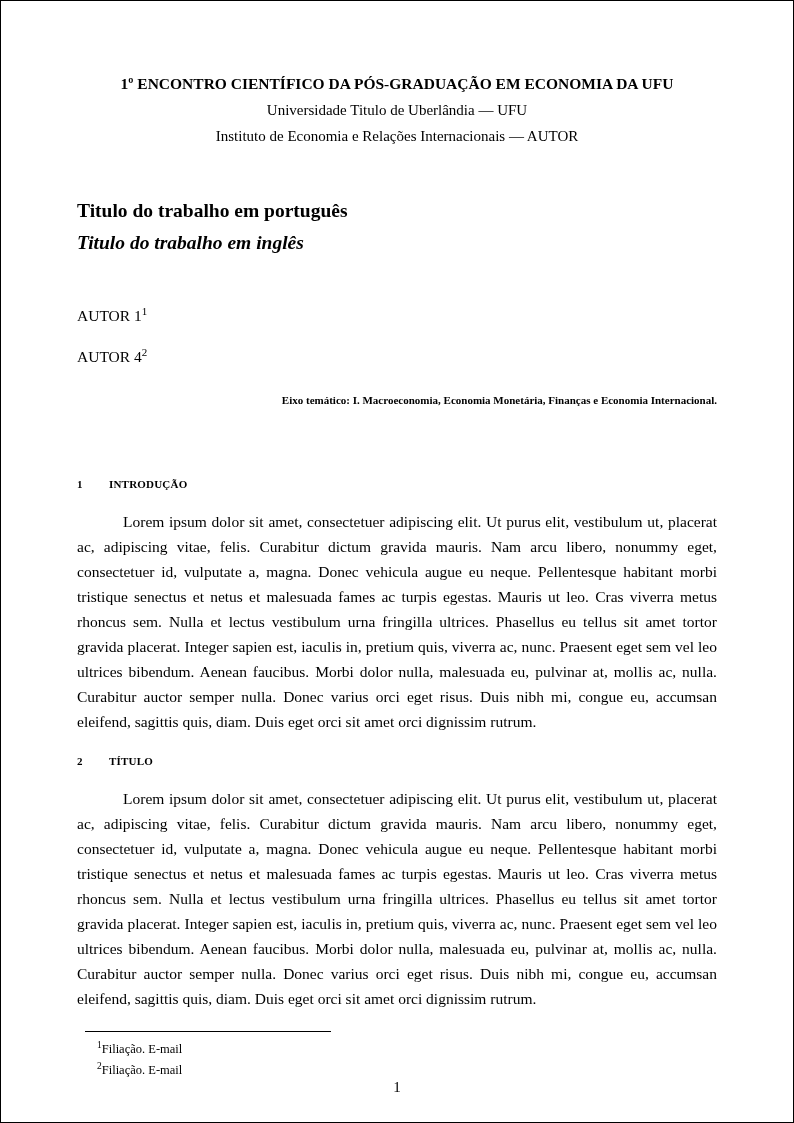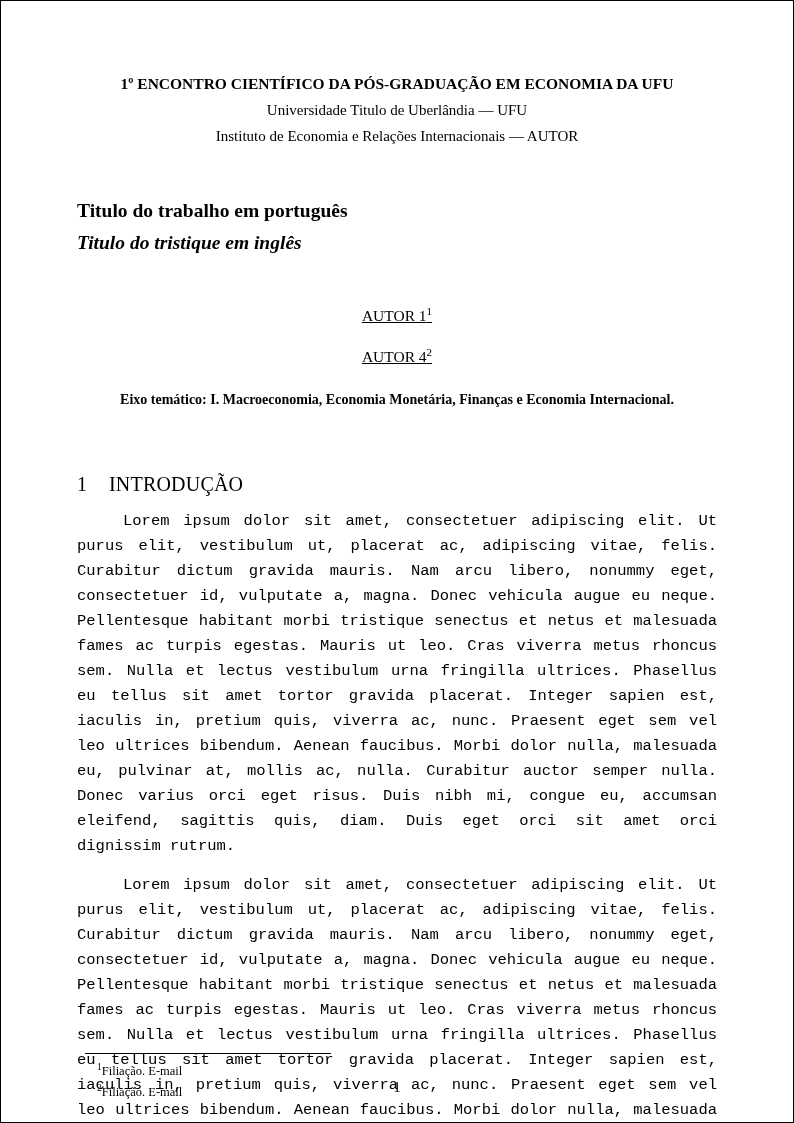--- a/index.html
+++ b/index.html
@@ -21,54 +21,53 @@
   
   .header { text-align: center; line-height: 26px; font-size: 15px; }
   .header .line1 { font-weight: bold; font-size: 15.5px; }
 
   
   .titles { text-align: left; margin-top: 46px; line-height: 32px; }
   .titles .title-pt { font-size: 19.5px; font-weight: bold; }
   .titles .title-en { font-size: 19.5px; font-weight: bold; font-style: italic; }
 
   
-  .authors { margin-top: 34px; text-align: center; font-size: 15.5px; text-decoration: underline; }
+  .authors { margin-top: 34px; text-align: left; font-size: 15.5px; }
   .authors .author-line { line-height: 36px; }
   .authors sup { font-size: 11px; }
 
   
   .axis {
     margin-top: 14px;
     font-weight: bold;
-    font-size: 14px;
-    text-align: center;
+    font-size: 11px;
+    text-align: right;
     line-height: 22px;
   }
 
   
-  .section-heading { font-size: 20px; line-height: 22px; }
+  .section-heading { font-size: 11px; line-height: 22px; font-weight: bold; }
   .section-heading .sec-num { display: inline-block; min-width: 14px; margin-right: 18px; }
   .section-heading .sec-title { letter-spacing: 0.2px; }
   .sec-1 { margin-top: 62px; }
   .sec-2 { margin-top: 16px; }
 
   .body-par {
     margin-top: 14px;
     font-size: 15.5px;
     line-height: 25px;
     text-align: justify;
     text-indent: 46px;
-    font-family: Liberation Mono, monospace;
   }
 
   
   .footnotes {
     position: absolute;
     left: 84px;
-    top: 1052px;
+    top: 1030px;
     font-size: 12.5px;
     line-height: 17px;
   }
   .footnote-rule {
     width: 246px;
     border-top: 1px solid #000000;
     margin-bottom: 5px;
   }
   .footnote-line { padding-left: 12px; }
   .footnote-line sup { font-size: 9.5px; }
@@ -89,35 +88,38 @@
 <div class="page">
 
   <div class="header">
     <div class="line1">1º ENCONTRO CIENTÍFICO DA PÓS-GRADUAÇÃO EM ECONOMIA DA UFU</div>
     <div class="line2">Universidade Titulo de Uberlândia — UFU</div>
     <div class="line3">Instituto de Economia e Relações Internacionais — AUTOR</div>
   </div>
 
   <div class="titles">
     <div class="title-pt">Titulo do trabalho em português</div>
-    <div class="title-en">Titulo do tristique em inglês</div>
+    <div class="title-en">Titulo do trabalho em inglês</div>
   </div>
 
   <div class="authors">
     <div class="author-line"><span>AUTOR 1</span><sup>1</sup></div>
     <div class="author-line"><span>AUTOR 4</span><sup>2</sup></div>
   </div>
 
   <div class="axis">Eixo temático: I. Macroeconomia, Economia Monetária, Finanças e Economia Internacional.</div>
 
   <div class="section-heading sec-1">
     <span class="sec-num">1</span><span class="sec-title">INTRODUÇÃO</span>
   </div>
   <p class="body-par">Lorem ipsum dolor sit amet, consectetuer adipiscing elit. Ut purus elit, vestibulum ut, placerat ac, adipiscing vitae, felis. Curabitur dictum gravida mauris. Nam arcu libero, nonummy eget, consectetuer id, vulputate a, magna. Donec vehicula augue eu neque. Pellentesque habitant morbi tristique senectus et netus et malesuada fames ac turpis egestas. Mauris ut leo. Cras viverra metus rhoncus sem. Nulla et lectus vestibulum urna fringilla ultrices. Phasellus eu tellus sit amet tortor gravida placerat. Integer sapien est, iaculis in, pretium quis, viverra ac, nunc. Praesent eget sem vel leo ultrices bibendum. Aenean faucibus. Morbi dolor nulla, malesuada eu, pulvinar at, mollis ac, nulla. Curabitur auctor semper nulla. Donec varius orci eget risus. Duis nibh mi, congue eu, accumsan eleifend, sagittis quis, diam. Duis eget orci sit amet orci dignissim rutrum.</p>
 
+  <div class="section-heading sec-2">
+    <span class="sec-num">2</span><span class="sec-title">TÍTULO</span>
+  </div>
   <p class="body-par">Lorem ipsum dolor sit amet, consectetuer adipiscing elit. Ut purus elit, vestibulum ut, placerat ac, adipiscing vitae, felis. Curabitur dictum gravida mauris. Nam arcu libero, nonummy eget, consectetuer id, vulputate a, magna. Donec vehicula augue eu neque. Pellentesque habitant morbi tristique senectus et netus et malesuada fames ac turpis egestas. Mauris ut leo. Cras viverra metus rhoncus sem. Nulla et lectus vestibulum urna fringilla ultrices. Phasellus eu tellus sit amet tortor gravida placerat. Integer sapien est, iaculis in, pretium quis, viverra ac, nunc. Praesent eget sem vel leo ultrices bibendum. Aenean faucibus. Morbi dolor nulla, malesuada eu, pulvinar at, mollis ac, nulla. Curabitur auctor semper nulla. Donec varius orci eget risus. Duis nibh mi, congue eu, accumsan eleifend, sagittis quis, diam. Duis eget orci sit amet orci dignissim rutrum.</p>
 
   <div class="footnotes">
     <div class="footnote-rule"></div>
     <div class="footnote-line"><sup>1</sup><span>Filiação. E-mail</span></div>
     <div class="footnote-line"><sup>2</sup><span>Filiação. E-mail</span></div>
   </div>
 
   <div class="page-number">1</div>
 

